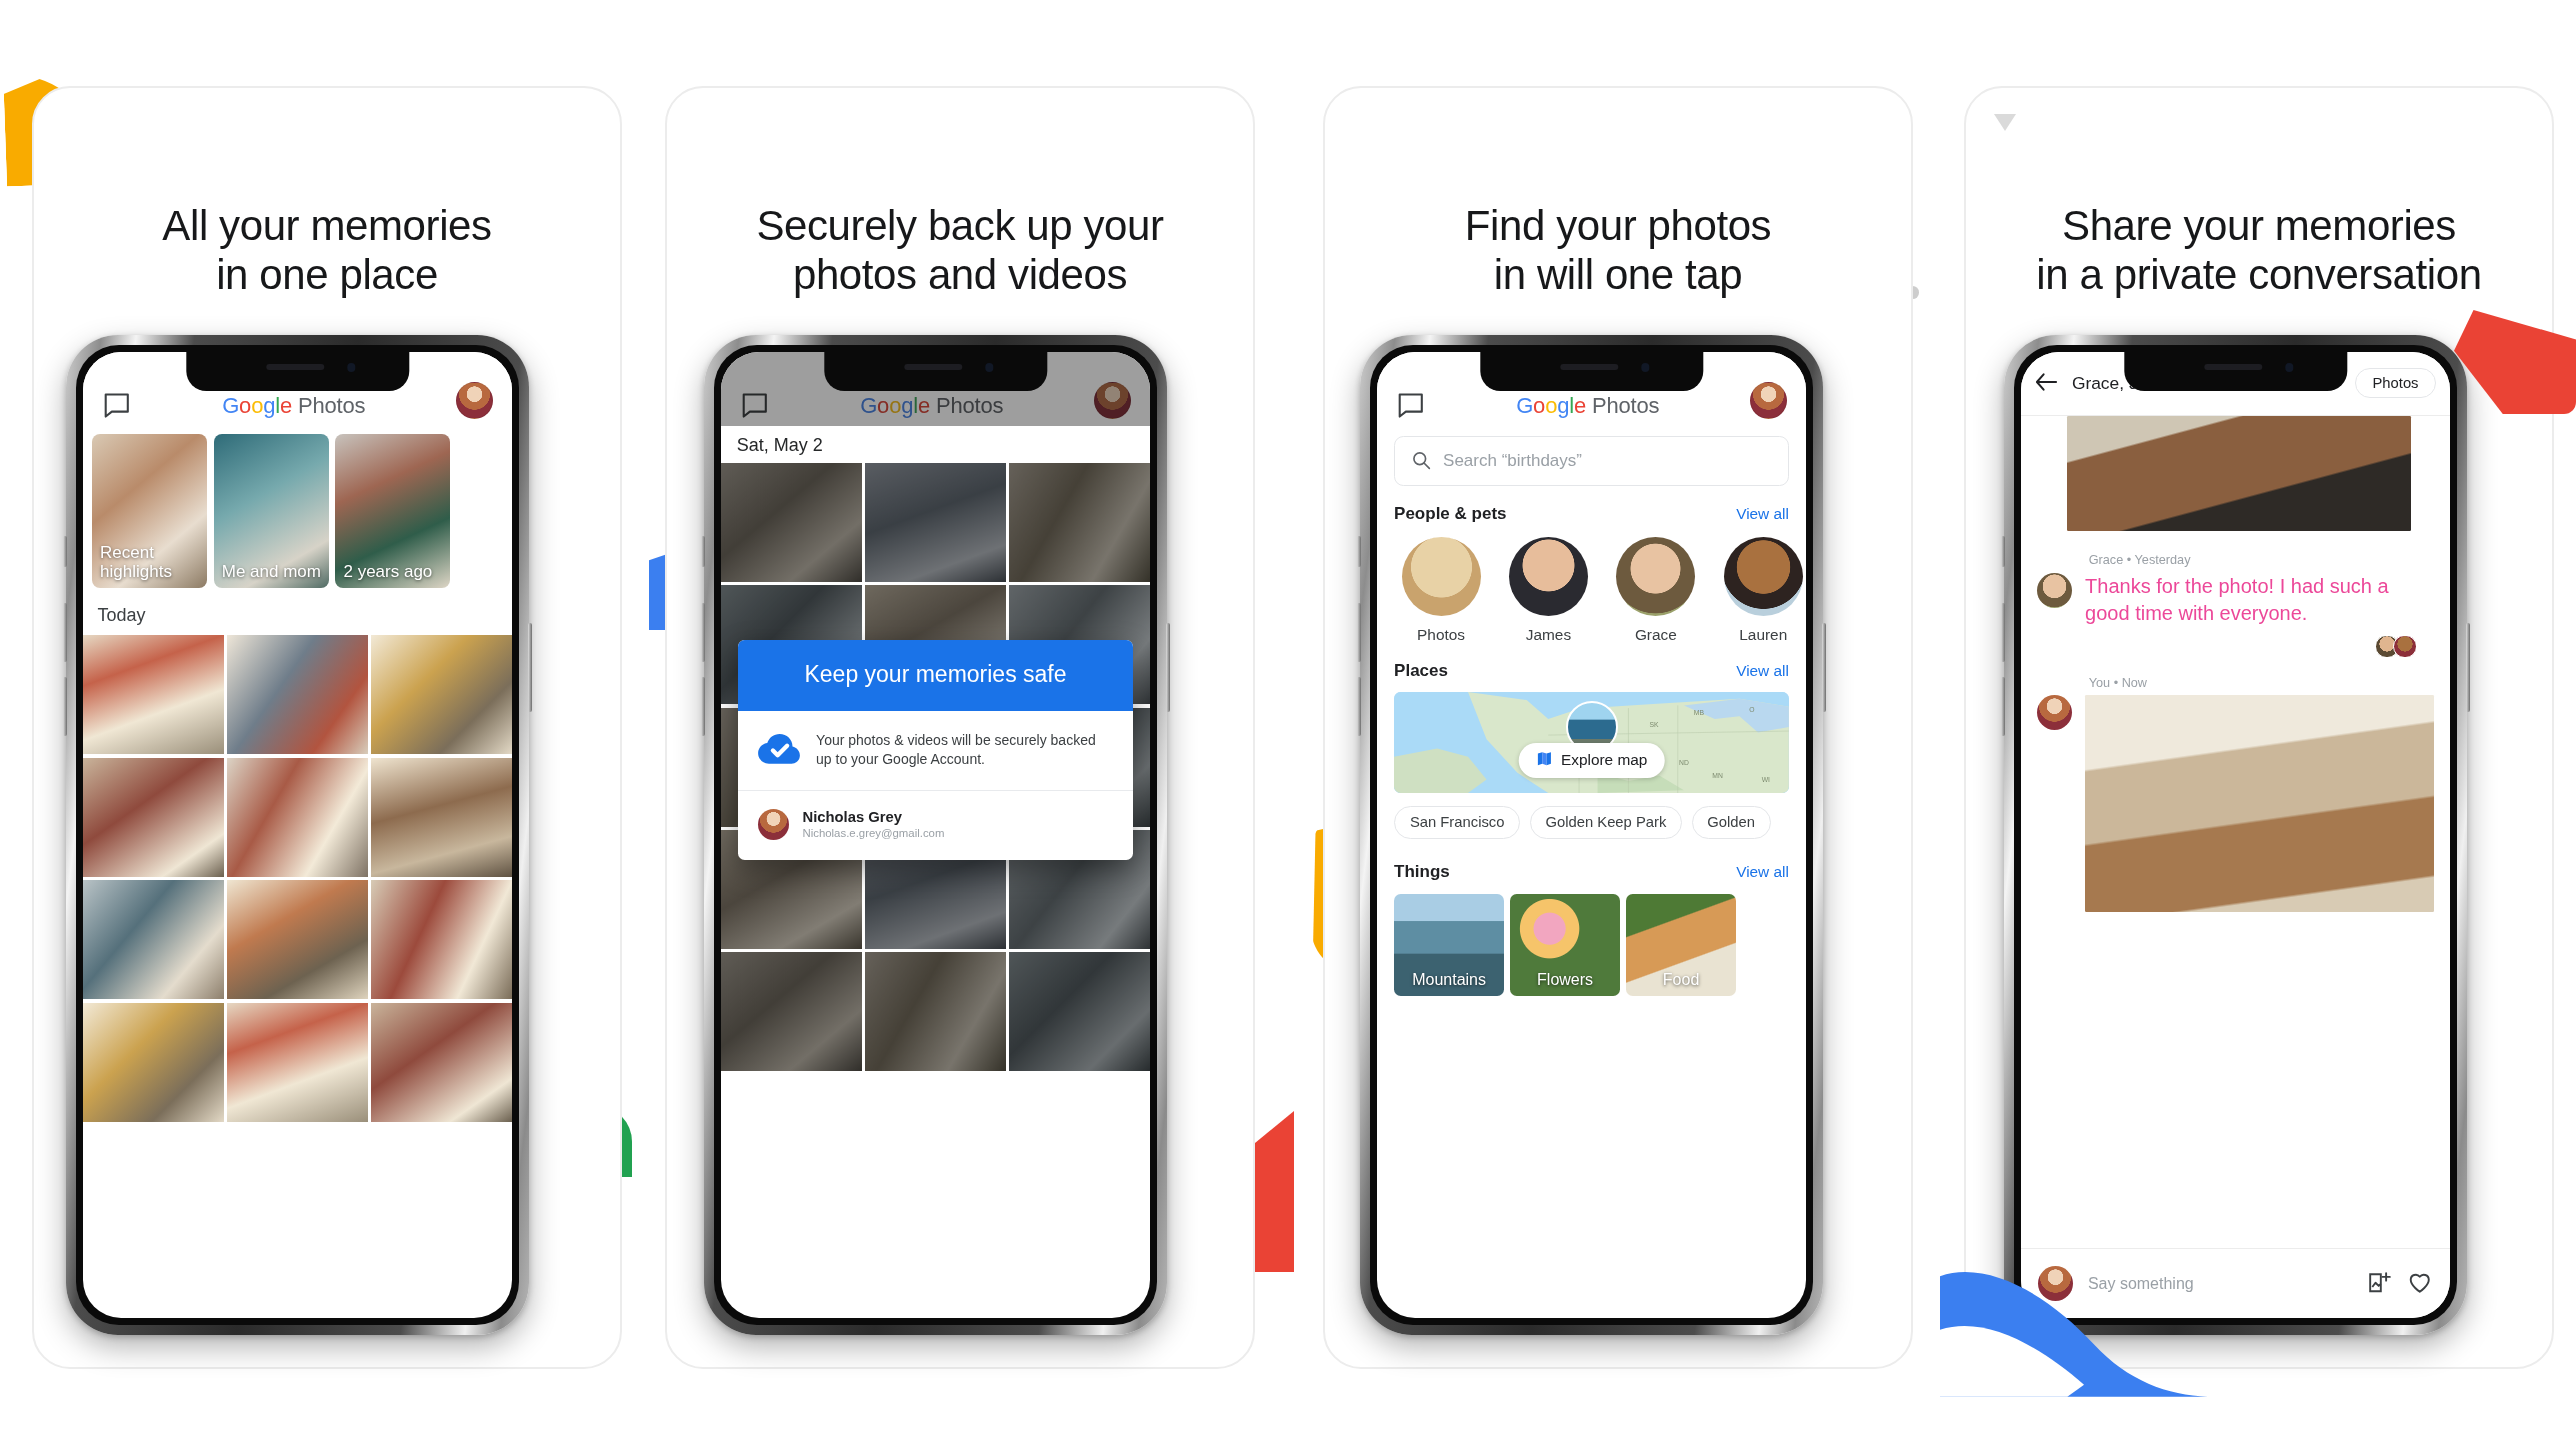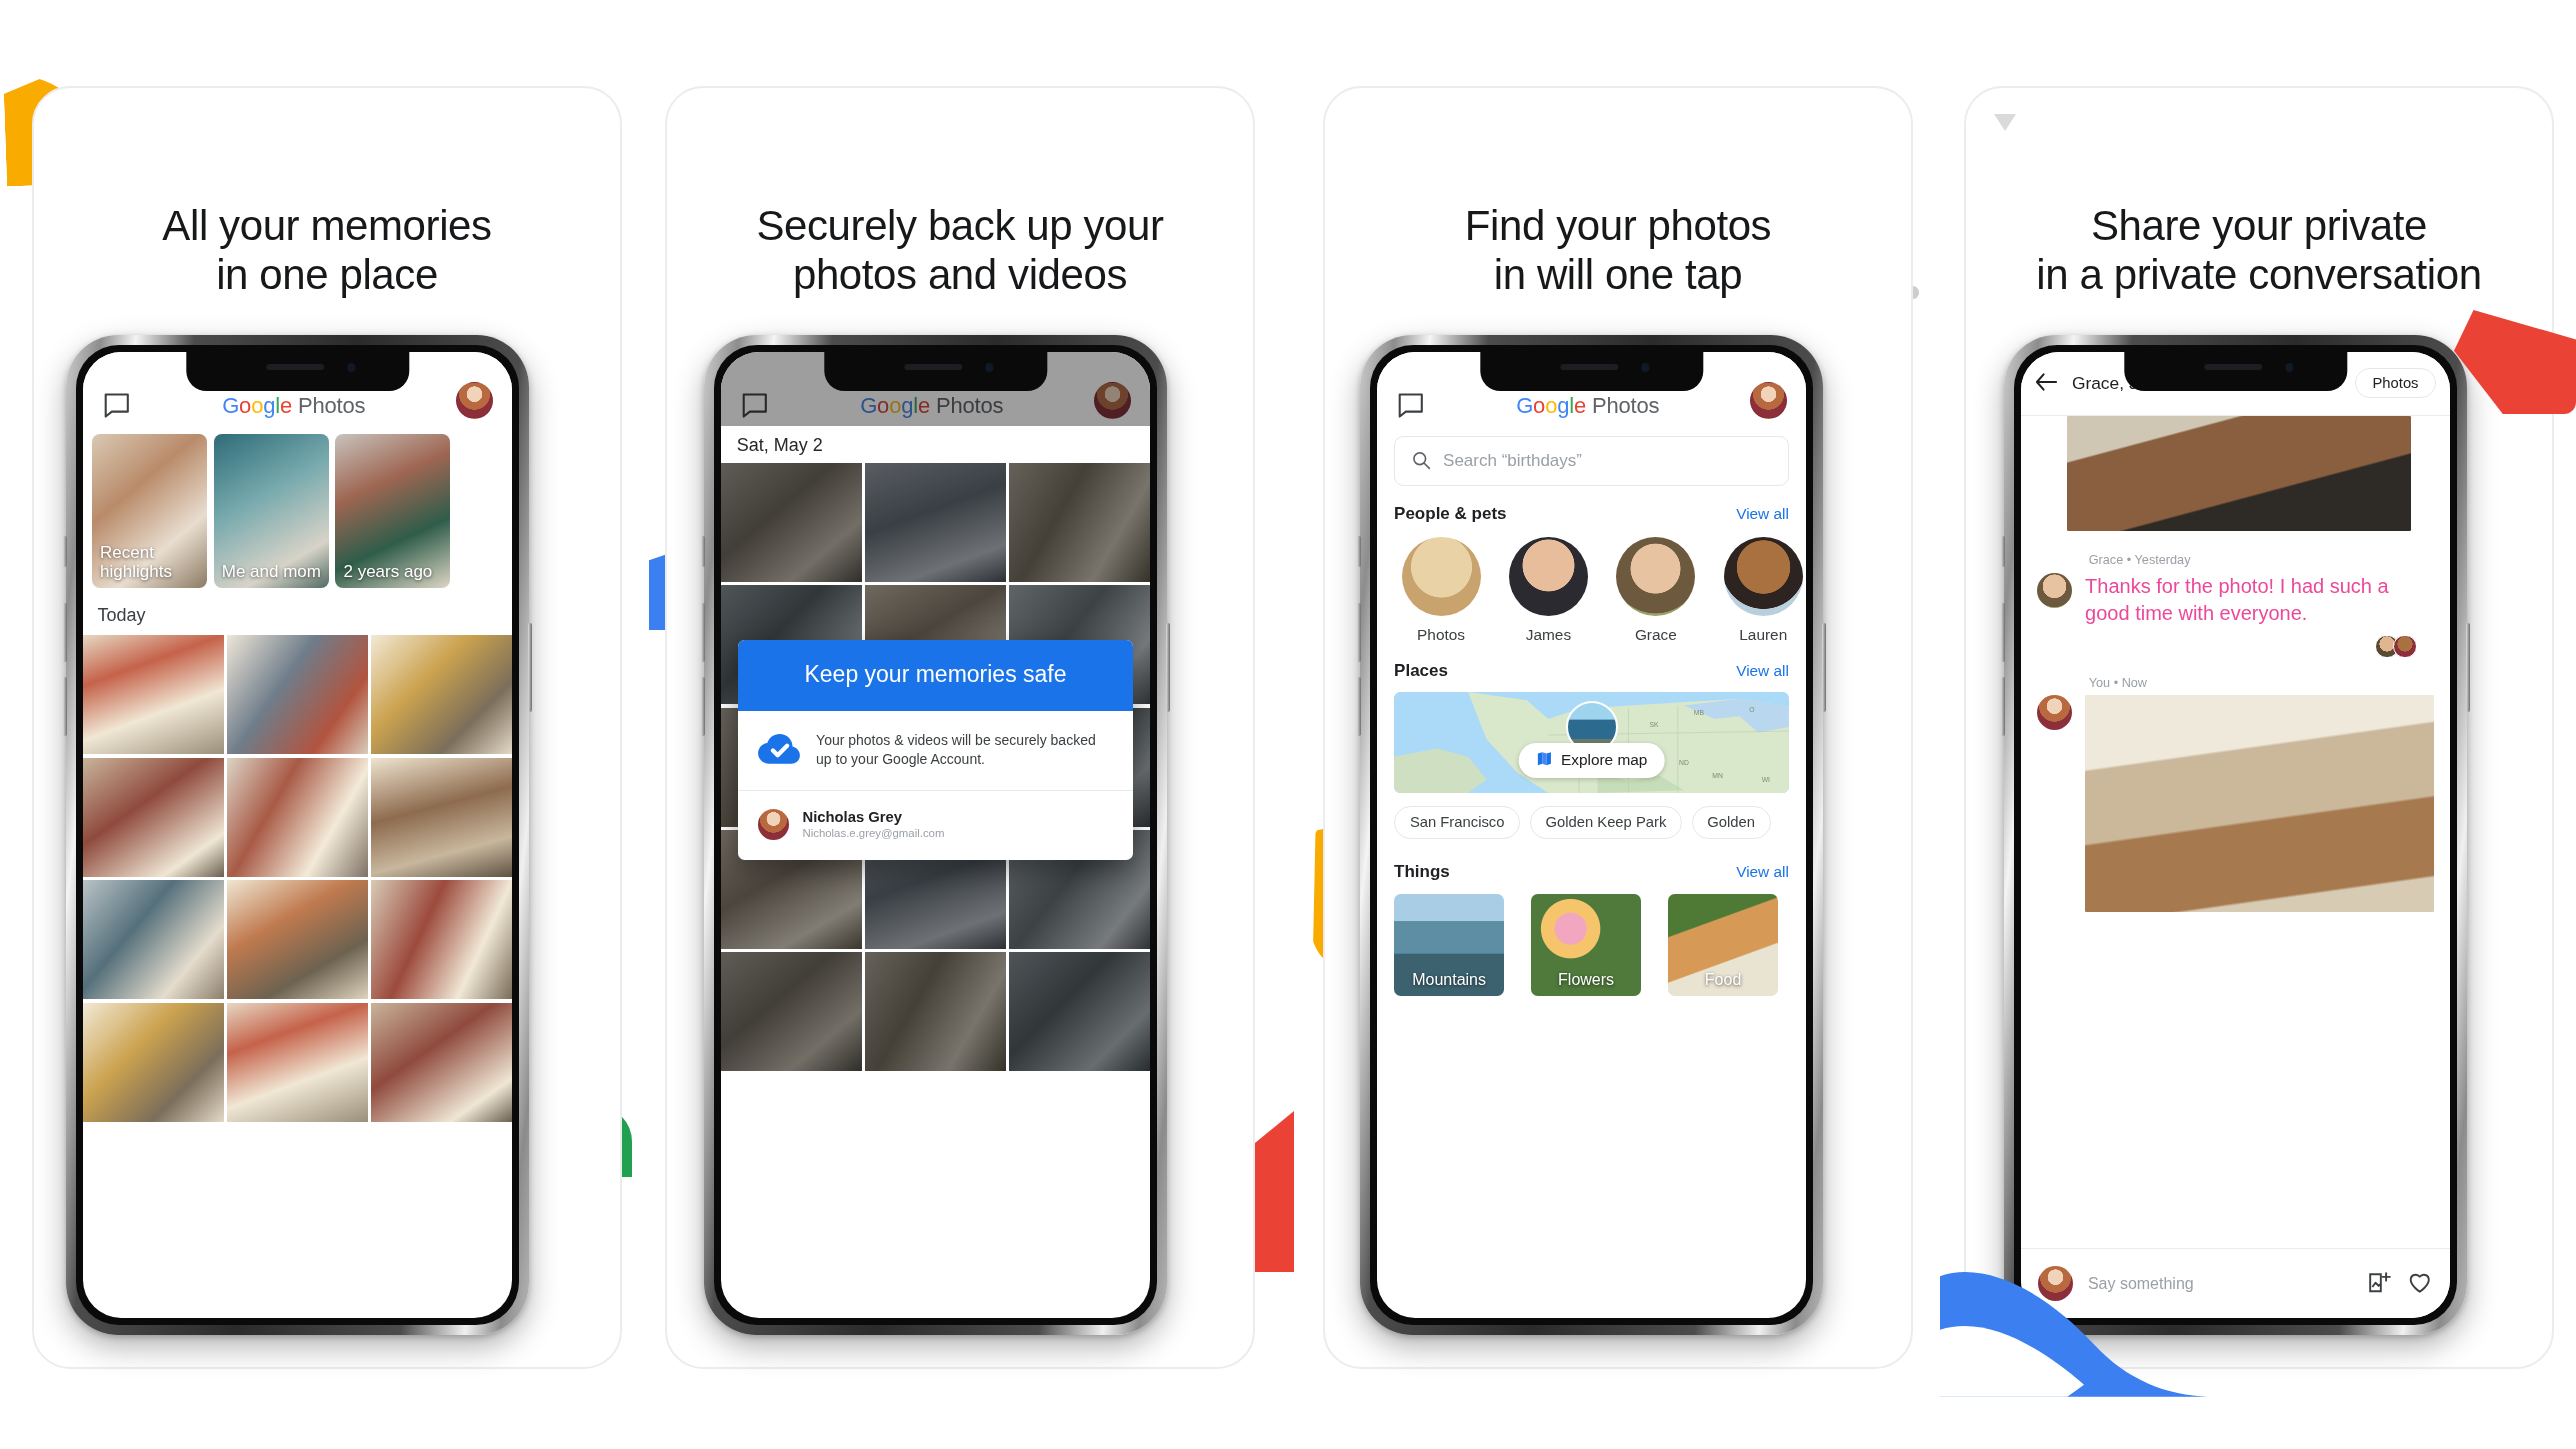--- a/index.html
+++ b/index.html
@@ -327,21 +327,21 @@
   .chip-row { display: flex; gap: 9.4px; padding: 13.4px 17.4px 0 17.4px; }
   .chip {
     border: 1.3px solid #e4e6e9;
     border-radius: 19px;
     padding: 7.4px 14.8px;
     font-size: 14.8px;
     color:#3c4043;
     white-space: nowrap;
     flex: 0 0 auto;
   }
-  .things-row { display:flex; gap: 27px; padding: 12px 17.4px 0 17.4px; }
+  .things-row { display:flex; gap: 6px; padding: 12px 17.4px 0 17.4px; }
   .thing {
     position: relative;
     width: 110px; height: 102px;
     border-radius: 6.7px;
     overflow: hidden;
     flex: 0 0 auto;
   }
   .thing .lbl {
     position:absolute; left:0; right:0; bottom: 6.7px;
     text-align:center; color:#fff; font-size: 16px;
@@ -446,21 +446,21 @@
   <div class="card" id="card-3">
     <div class="headline">
       <div>Find your photos</div>
       <div>in will one tap</div>
     </div>
   </div>
 
   <div class="card" id="card-4">
     <div class="deco tri" id="tri-4" style="left:28px;top:25.5px"></div>
     <div class="headline">
-      <div>Share your private</div>
+      <div>Share your memories</div>
       <div>in a private conversation</div>
     </div>
   </div>
 
   <div class="phone" id="phone-1">
     <div class="sidebtn" style="left:-2.7px;top:201px;height:31px"></div>
     <div class="sidebtn" style="left:-2.7px;top:268px;height:59px"></div>
     <div class="sidebtn" style="left:-2.7px;top:342px;height:59px"></div>
     <div class="sidebtn" style="right:-2.7px;top:288px;height:89px"></div>
     <div class="phone-inner">

